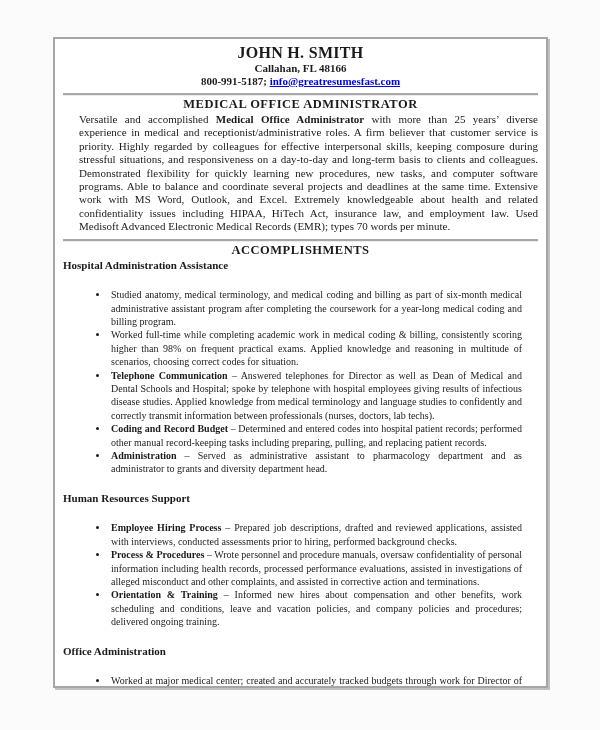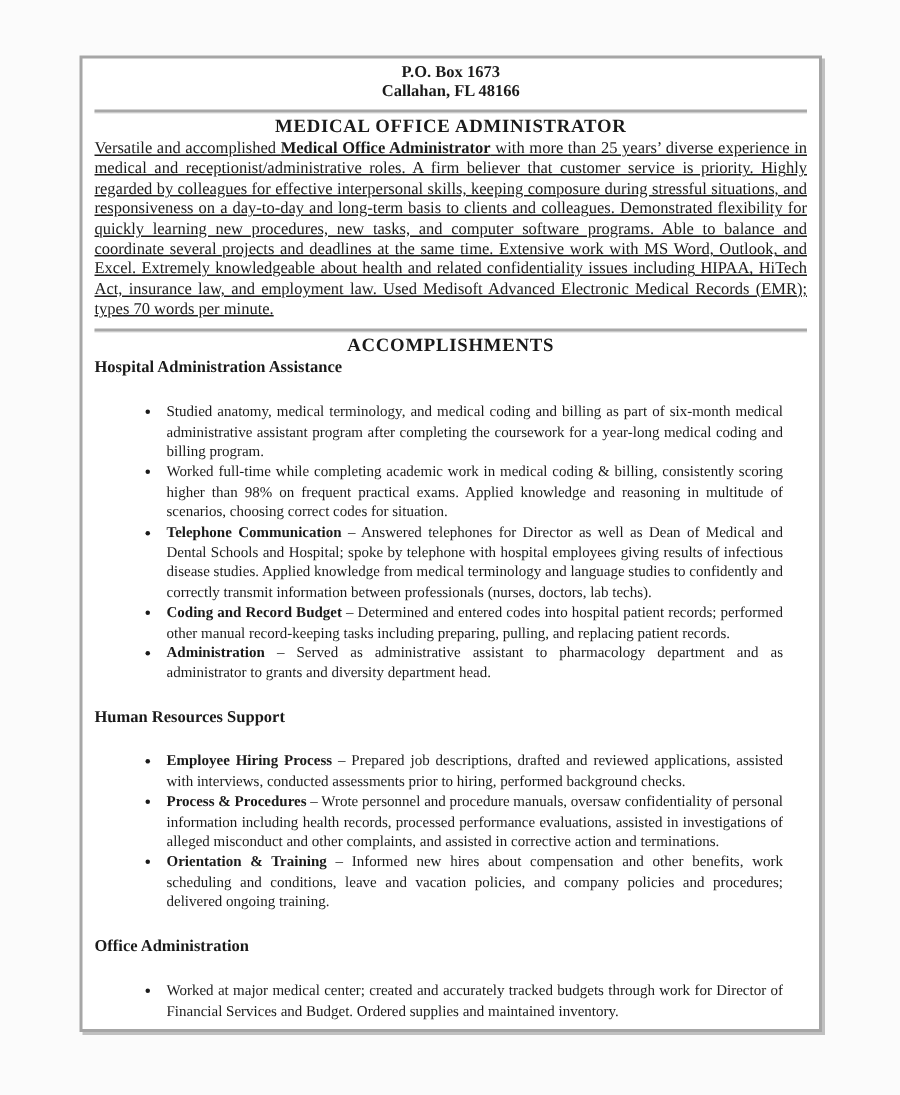--- a/index.html
+++ b/index.html
@@ -53,25 +53,24 @@
   }
   .section-title {
     text-align: center;
     font-weight: bold;
     font-size: 12.5px;
     line-height: 15px;
     letter-spacing: 0.5px;
     margin-top: 2px;
   }
   .summary {
-    margin: 1px 0 3px 0;
+    margin: 1px 0 3px 16px;
     font-size: 11px;
     line-height: 13.4px;
     text-align: justify;
-    text-decoration: underline;
   }
   .group-heading {
     font-weight: bold;
     font-size: 11px;
     line-height: 13.5px;
     margin-top: 1px;
   }
   ul.bullets {
     margin: 16px;
     padding-left: 30px;
@@ -83,22 +82,23 @@
     padding-left: 2px;
   }
 </style>
 </head>
 <body>
 
 <div class="canvas">
   <div class="page">
 
     <header>
-      <div class="contact">P.O. Box 1673</div>
+      <div class="name">JOHN H. SMITH</div>
       <div class="contact">Callahan, FL 48166</div>
+      <div class="contact"><span>800-991-5187; </span><a class="email">info@greatresumesfast.com</a></div>
     </header>
 
     <div class="hr"></div>
 
     <div class="section-title">MEDICAL OFFICE ADMINISTRATOR</div>
 
     <p class="summary"><span>Versatile and accomplished </span><b>Medical Office Administrator</b><span> with more than 25 years’ diverse experience in medical and receptionist/administrative roles. A firm believer that customer service is priority.  Highly regarded by colleagues for effective interpersonal skills, keeping composure during stressful situations, and responsiveness on a day-to-day and long-term basis to clients and colleagues. Demonstrated flexibility for quickly learning new procedures, new tasks, and computer software programs. Able to balance and coordinate several projects and deadlines at the same time. Extensive work with MS Word, Outlook, and Excel. Extremely knowledgeable about health and related confidentiality issues including HIPAA, HiTech Act, insurance law, and employment law.  Used Medisoft Advanced Electronic Medical Records (EMR); types 70 words per minute.</span></p>
 
     <div class="hr"></div>
 

